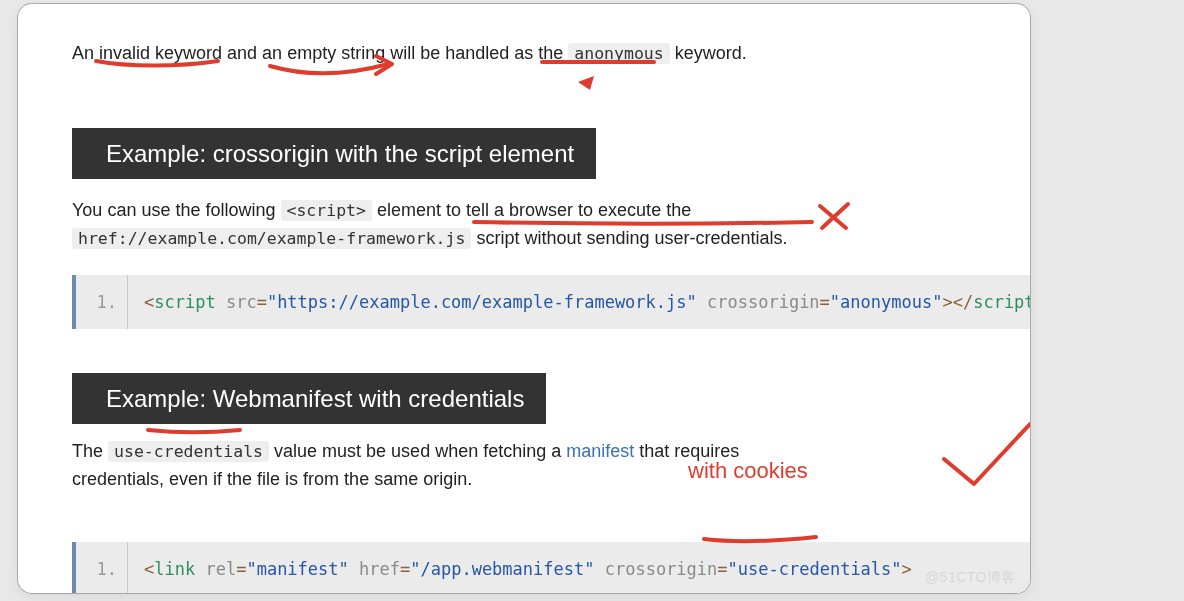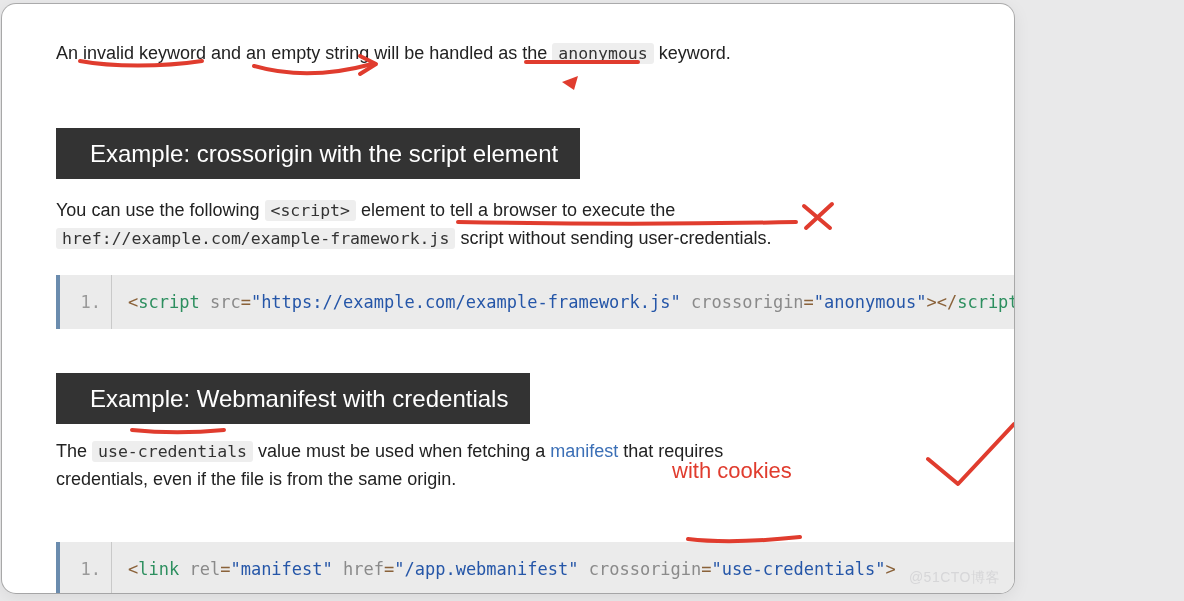--- a/index.html
+++ b/index.html
@@ -5,21 +5,21 @@
   html, body {
     margin: 0;
     padding: 0;
     width: 1184px;
     height: 601px;
     font-family: -apple-system, BlinkMacSystemFont, "Segoe UI", Helvetica, Arial, sans-serif;
     background: #e9e9ea;
   }
   .window {
     position: absolute;
-    left: 2px;
+    left: 18px;
     top: 4px;
     width: 1012px;
     height: 589px;
     background: #ffffff;
     border-radius: 14px;
     box-shadow: 0 0 0 1px rgba(0,0,0,0.25), 0 4px 18px rgba(0,0,0,0.08);
     overflow: hidden;
   }
   .content {
     position: absolute;

